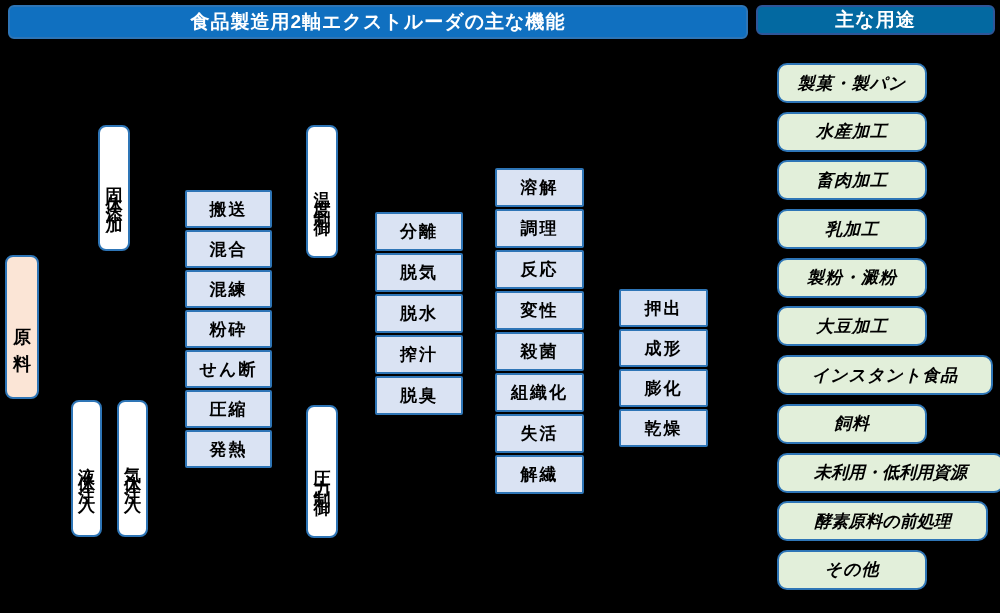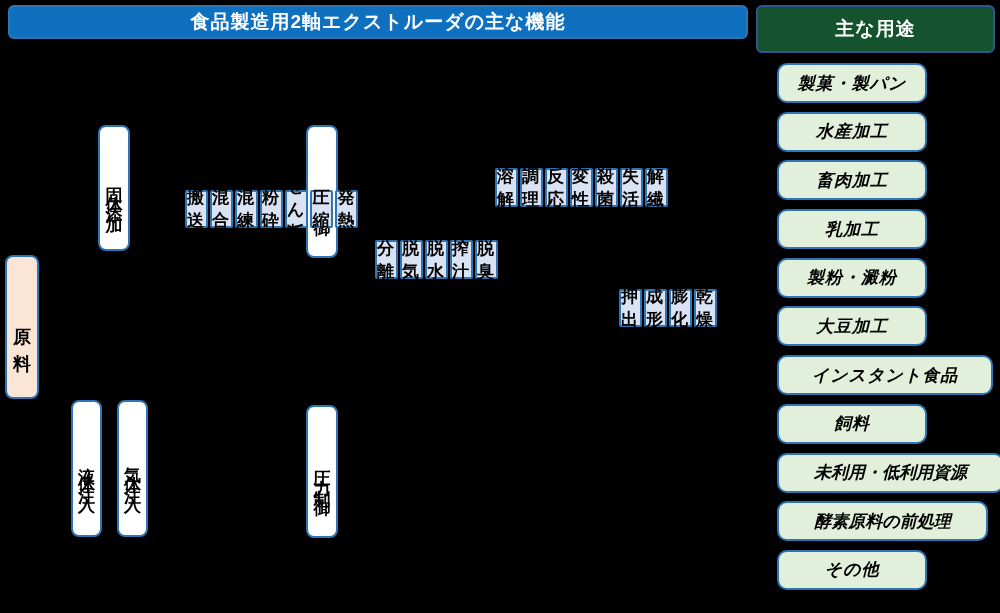--- a/index.html
+++ b/index.html
@@ -25,22 +25,22 @@
     font-size: 19px;
     border-radius: 6px;
     letter-spacing: 1px;
   }
   #hdr-functions {
     left: 8px; top: 5px; width: 740px; height: 34px;
     background: #1070C0;
     border: 2px solid #2E75B6;
   }
   #hdr-uses {
-    left: 756px; top: 5px; width: 239px; height: 48px;
-    background: #14532d;
+    left: 756px; top: 5px; width: 239px; height: 30px;
+    background: #0369a1;
     border: 2px solid #2F5597;
   }
 
   
   .vbox {
     position: absolute;
     display: flex;
     align-items: center;
     justify-content: center;
     border: 2px solid #2E75B6;
@@ -61,35 +61,35 @@
     font-size: 18px;
   }
   #raw-material span { letter-spacing: 1.4em; margin-bottom: -1.4em; }
   #solid-addition     { left: 98px;  top: 125px; width: 32px; height: 126px; }
   #temperature-control{ left: 306px; top: 125px; width: 32px; height: 133px; }
   #pressure-control   { left: 306px; top: 405px; width: 32px; height: 133px; }
   #liquid-injection   { left: 71px;  top: 400px; width: 31px; height: 137px; }
   #gas-injection      { left: 117px; top: 400px; width: 31px; height: 137px; }
 
   
-  .fcol { position: absolute; display: flex; gap: 2px; }
+  .fcol { position: absolute; display: flex; flex-direction: column; gap: 2px; }
   .fcell {
     height: var(--ch, 38px);
     background: #DAE3F3;
     border: 2px solid #2E75B6;
     border-radius: 2px;
     display: flex;
     align-items: center;
     justify-content: center;
     font-weight: bold;
     font-size: 17px;
     letter-spacing: 2px;
   }
   #fcol-1 { left: 185px; top: 190px; width: 87px; --ch: 38px; }
-  #fcol-2 { left: 375px; top: 240px; width: 88px; --ch: 39px; }
+  #fcol-2 { left: 375px; top: 212px; width: 88px; --ch: 39px; }
   #fcol-3 { left: 495px; top: 168px; width: 89px; --ch: 39px; }
   #fcol-4 { left: 619px; top: 251px; width: 89px; margin-top: 38px; --ch: 38px; }
 
   
   #uses-col {
     position: absolute;
     left: 777px; top: 63px;
     display: flex;
     flex-direction: column;
     gap: 8.7px;
@@ -162,20 +162,21 @@
     <div class="fcell">搾汁</div>
     <div class="fcell">脱臭</div>
   </div>
 
   <div class="fcol" id="fcol-3">
     <div class="fcell">溶解</div>
     <div class="fcell">調理</div>
     <div class="fcell">反応</div>
     <div class="fcell">変性</div>
     <div class="fcell">殺菌</div>
+    <div class="fcell">組織化</div>
     <div class="fcell">失活</div>
     <div class="fcell">解繊</div>
   </div>
 
   <div class="fcol" id="fcol-4">
     <div class="fcell">押出</div>
     <div class="fcell">成形</div>
     <div class="fcell">膨化</div>
     <div class="fcell">乾燥</div>
   </div>

